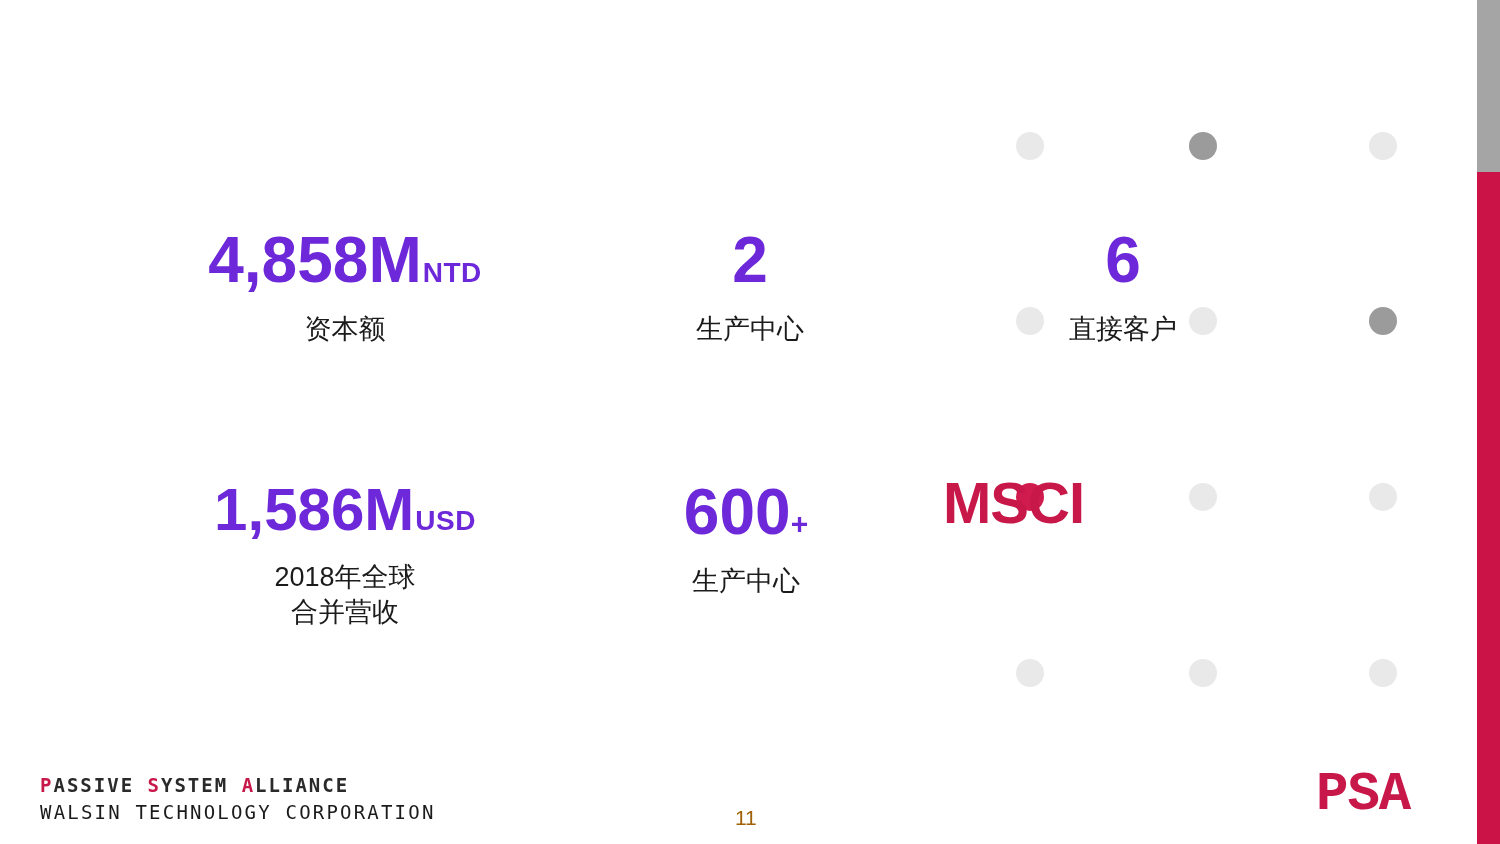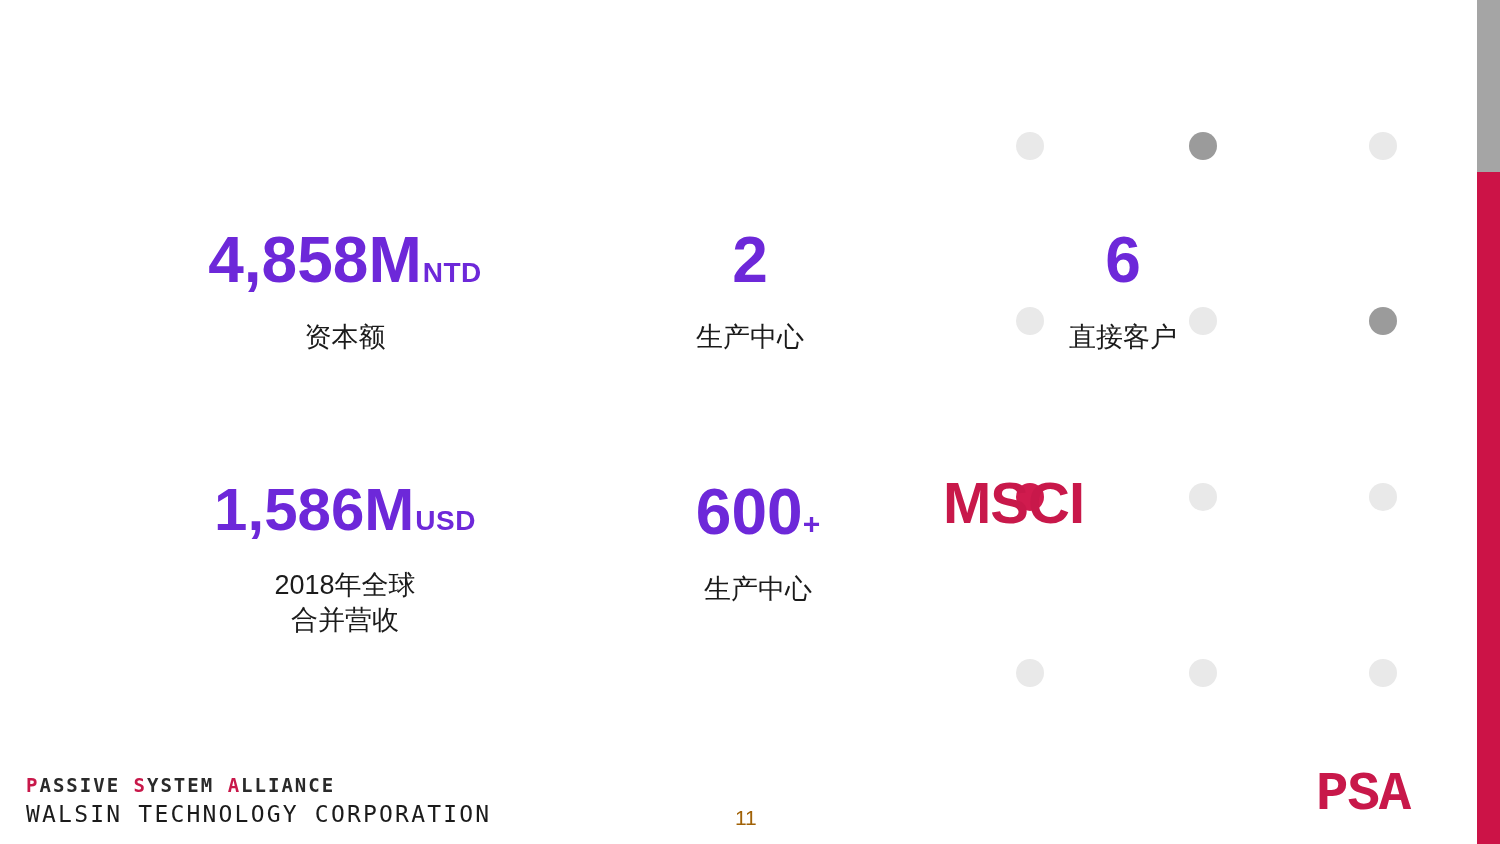--- a/index.html
+++ b/index.html
@@ -81,21 +81,21 @@
     vertical-align: baseline;
     margin-left: 1px;
   }
   .stat-value .plus {
     font-size: 30px;
     font-weight: 700;
     vertical-align: baseline;
   }
   .stat-value.small { font-size: 60px; }
   .stat-label {
-    margin-top: 28px;
+    margin-top: 20px;
     color: #1b1b1b;
     font-size: 27px;
     font-weight: 400;
     line-height: 1.28;
     white-space: pre-line;
   }
 
   
   .msci-wrap {
     position: absolute;
@@ -108,37 +108,37 @@
     font-weight: 700;
     font-size: 58px;
     line-height: 1.0;
     letter-spacing: -1px;
     position: relative;
   }
 
   
   .footer-logo {
     position: absolute;
-    left: 26px;
+    left: 40px;
     top: 776px;
     line-height: 1.0;
   }
   .psa-line1 {
     font-family: "DejaVu Sans Mono", "Liberation Mono", monospace;
     font-size: 19px;
     letter-spacing: 2.0px;
     font-weight: 700;
     color: #2a2a2a;
     white-space: nowrap;
   }
   .psa-line1 .hl { color: #c8184a; }
   .psa-line2 {
     margin-top: 8px;
     font-family: "DejaVu Sans Mono", "Liberation Mono", monospace;
-    font-size: 23px;
+    font-size: 19px;
     letter-spacing: 2.2px;
     font-weight: 400;
     color: #1b1b1b;
     white-space: nowrap;
   }
   .page-number {
     position: absolute;
     left: 735px;
     top: 806px;
     font-size: 21px;
@@ -202,21 +202,21 @@
   </div>
 
   <div class="stat" style="left:165px; top:474px;">
     <div class="stat-value small">
       <span>1,586M</span><span class="unit">USD</span>
     </div>
     <div class="stat-label">2018年全球
 合并营收</div>
   </div>
 
-  <div class="stat" style="left:578px; top:474px;">
+  <div class="stat" style="left:566px; top:474px;">
     <div class="stat-value">
       <span>600</span><span class="plus">+</span>
     </div>
     <div class="stat-label">生产中心</div>
   </div>
 
   <div class="msci-wrap" style="left:943px; top:474px;">
     <div>
       <span class="msci-mark">MSCI</span>
     </div>

